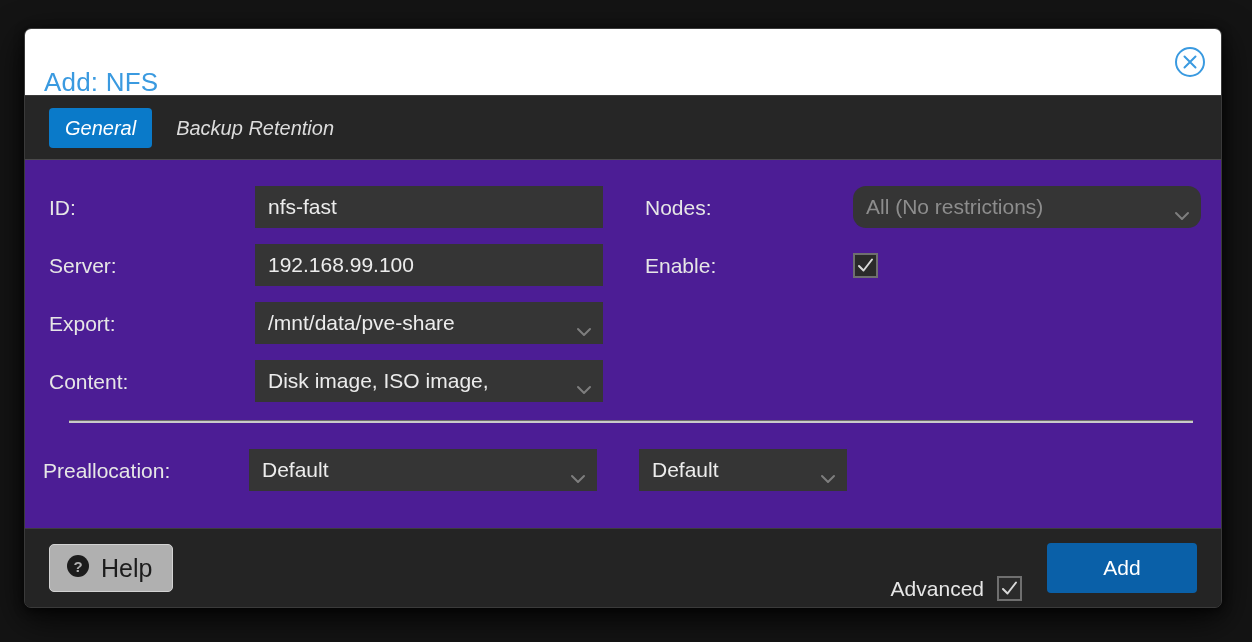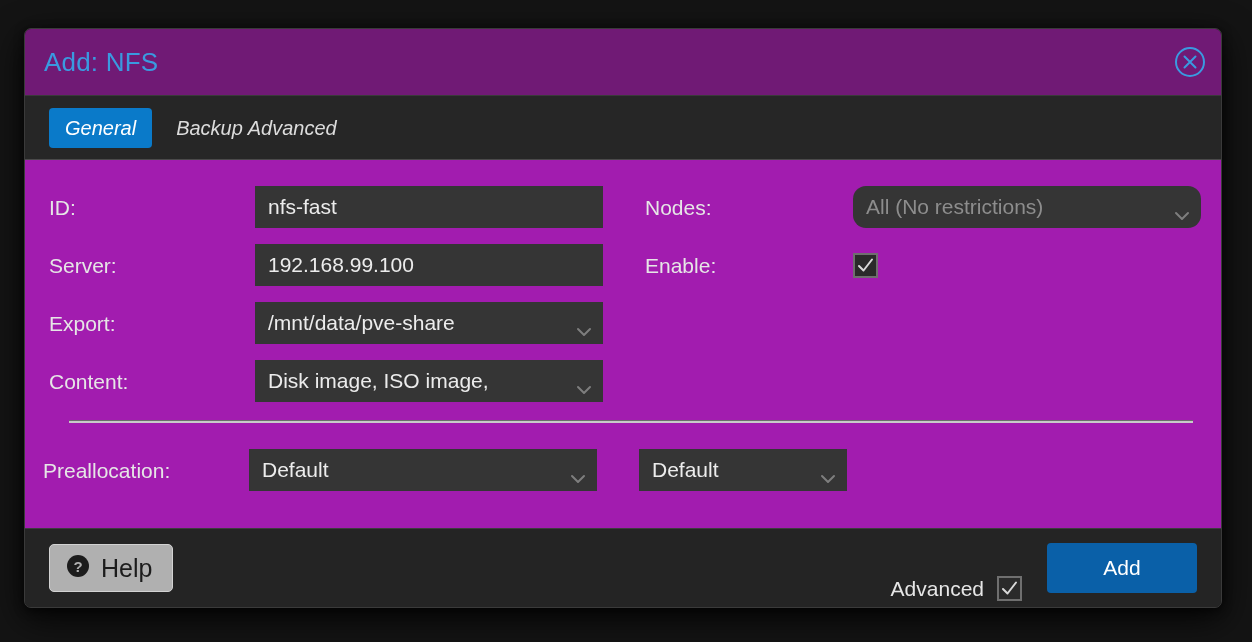--- a/index.html
+++ b/index.html
@@ -33,24 +33,24 @@
     display: flex;
     flex-direction: column;
     overflow: hidden;
   }
 
   
   .titlebar {
     position: relative;
     height: 67px;
     flex: 0 0 67px;
-    background: #701a75;
+    background: #ffffff;
     border-bottom: 1px solid #3a3a3a;
     display: flex;
-    align-items: center;
+    align-items: flex-end;
   }
   .title-text {
     margin-left: 19px;
     font-size: 26px;
     color: #3a9ae0;
     letter-spacing: 0.2px;
     line-height: 1;
   }
   .close-btn {
     position: absolute;
@@ -84,21 +84,21 @@
     font-style: italic;
   }
   .tab.active {
     background: #0a7ac9;
     color: #ffffff;
   }
 
   
   .content {
     flex: 1 1 auto;
-    background: #a21caf;
+    background: #4c1d95;
     border-bottom: 1px solid #3d3d3d;
     position: relative;
     padding: 18px 24px 0 24px;
   }
 
   .grid {
     display: grid;
     grid-template-columns: 206px 348px 42px 208px 348px;
     grid-auto-rows: 58px;
     align-items: center;
@@ -234,21 +234,21 @@
       <div class="close-btn">
         <svg width="34" height="34" viewBox="0 0 34 34">
           <circle cx="17" cy="17" r="14" fill="none" stroke="#3a9ae0" stroke-width="2"></circle>
           <path d="M11.5 11.5 L22.5 22.5 M22.5 11.5 L11.5 22.5" stroke="#3a9ae0" stroke-width="2" stroke-linecap="round"></path>
         </svg>
       </div>
     </div>
 
     <div class="tabbar">
       <div class="tab active">General</div>
-      <div class="tab">Backup Advanced</div>
+      <div class="tab">Backup Retention</div>
     </div>
 
     <div class="content">
 
       <div class="grid">
 
         <div class="lbl">ID:</div>
         <div class="field">nfs-fast</div>
         <div></div>
         <div class="lbl">Nodes:</div>

